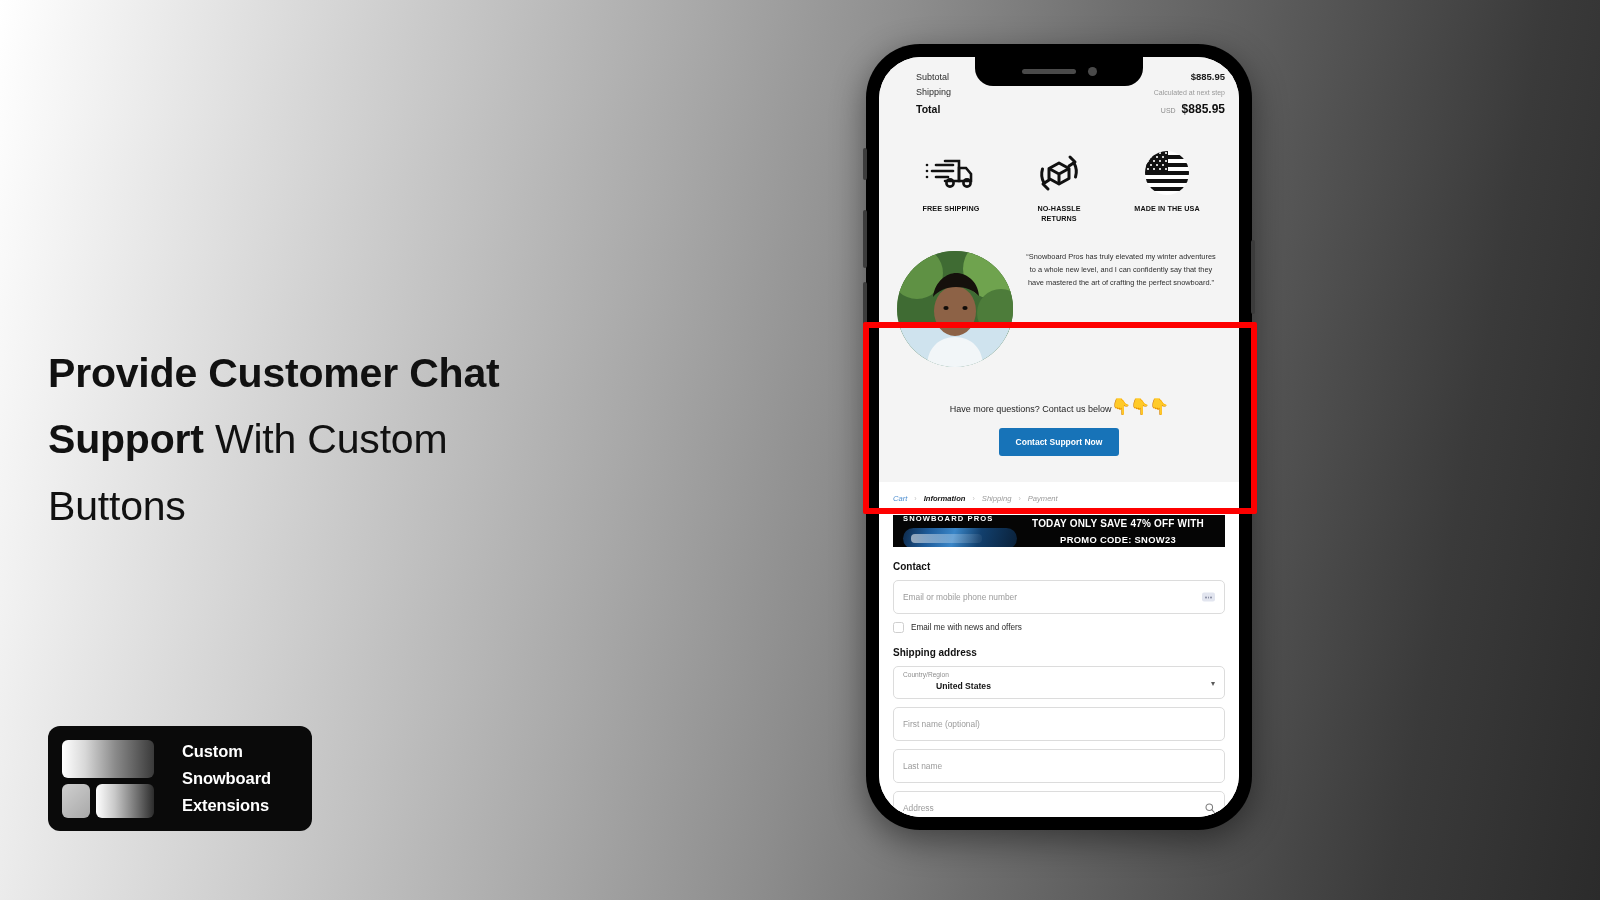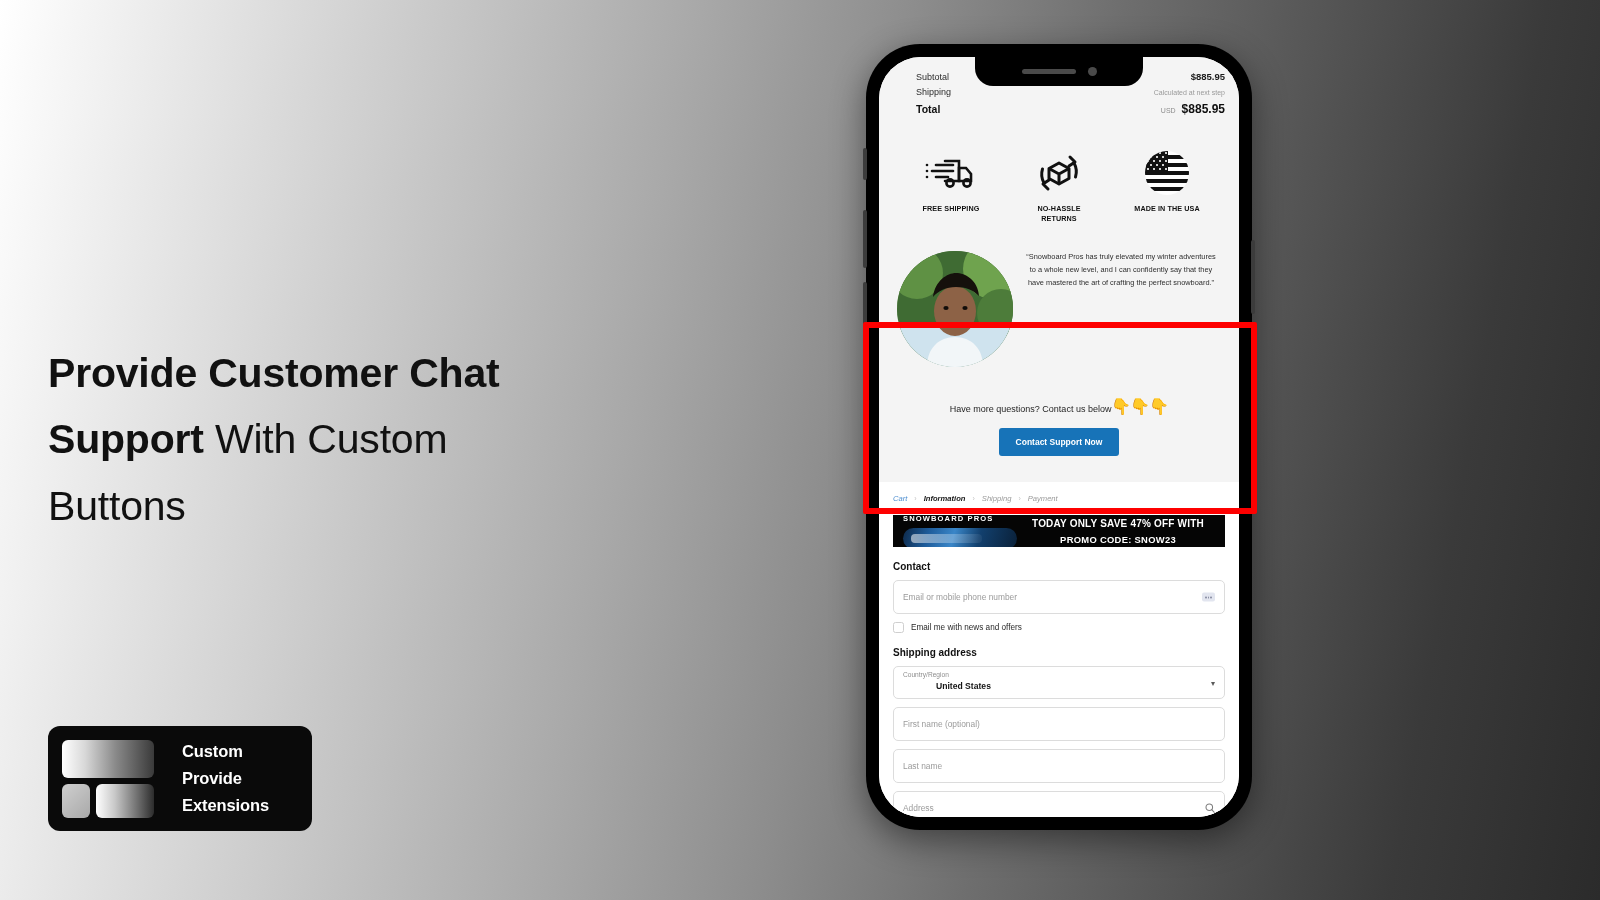--- a/index.html
+++ b/index.html
@@ -286,21 +286,21 @@
 <div class="logo-badge">
   <div class="logo-mark">
     <div class="logo-bar-top"></div>
     <div class="logo-row">
       <div class="logo-sq-sm"></div>
       <div class="logo-sq-lg"></div>
     </div>
   </div>
   <div class="logo-text">
     <div>Custom</div>
-    <div>Provide</div>
+    <div>Snowboard</div>
     <div>Extensions</div>
   </div>
 </div>
 
 <div class="phone">
   <div class="phone-btn btn-mute"></div>
   <div class="phone-btn btn-volup"></div>
   <div class="phone-btn btn-voldn"></div>
   <div class="phone-btn-right"></div>
 

